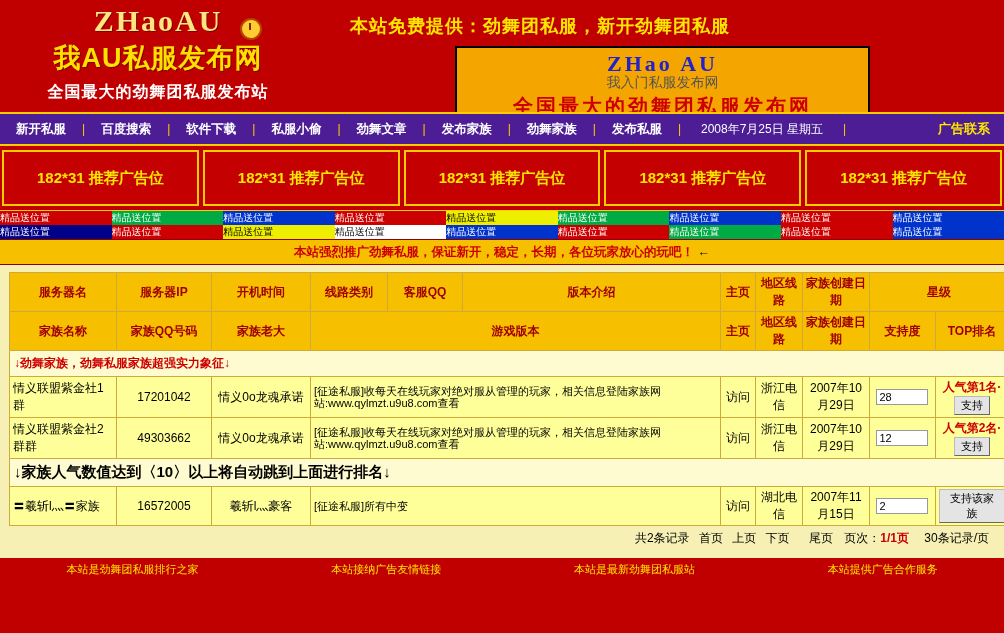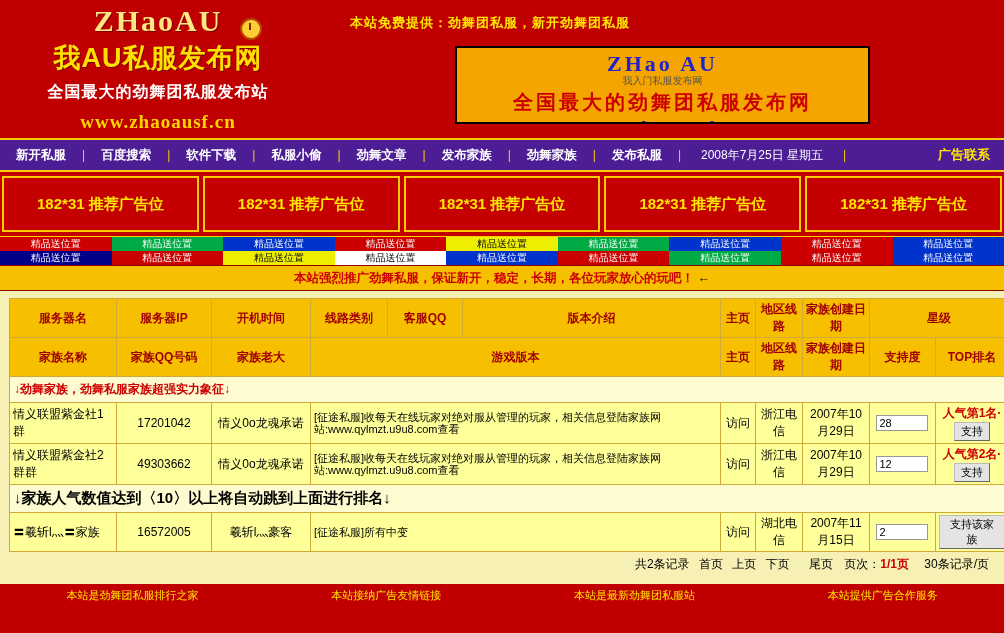--- a/index.html
+++ b/index.html
@@ -5,51 +5,51 @@
   html,body{margin:0;padding:0;}
   body{
     width:1004px;height:633px;overflow:hidden;
     background:#cc0000;
     font-family:"Liberation Sans","DejaVu Sans",sans-serif;
     font-size:12px;color:#000;
   }
   .page{position:relative;width:1004px;height:633px;background:#c00000;}
 
   
-  .topbar{position:relative;height:138px;background:#c00000;}
+  .topbar{position:relative;height:112px;background:#c00000;}
   .logo{position:absolute;left:8px;top:4px;width:300px;text-align:center;}
   .logo .l1{font-family:"Liberation Serif","DejaVu Serif",serif;font-size:30px;font-weight:bold;color:#ffe680;letter-spacing:2px;text-shadow:1px 1px 0 #800000;}
   .logo .l2{font-size:27px;font-weight:bold;color:#ffe100;margin-top:2px;letter-spacing:1px;text-shadow:1px 1px 0 #800000;}
   .logo .l3{font-size:16px;font-weight:bold;color:#ffffff;margin-top:6px;letter-spacing:1px;}
   .logo .l4{font-family:"Liberation Serif","DejaVu Serif",serif;font-size:19px;font-weight:bold;color:#ffd700;margin-top:8px;letter-spacing:1px;}
   .clockicon{position:absolute;left:240px;top:18px;width:18px;height:18px;border-radius:50%;background:#ffcc33;border:2px solid #b34700;}
   .clockicon:after{content:"";position:absolute;left:7px;top:3px;width:2px;height:7px;background:#7a2f00;}
 
-  .slogan{position:absolute;left:350px;top:14px;font-size:13px;font-weight:bold;color:#ffe600;letter-spacing:1px;}
+  .slogan{position:absolute;left:350px;top:14px;font-size:18px;font-weight:bold;color:#ffe600;letter-spacing:1px;}
 
   .adbox{position:absolute;left:455px;top:46px;width:415px;height:78px;background:#f5a500;border:2px solid #000000;box-sizing:border-box;text-align:center;overflow:hidden;}
   .adbox .a1{font-family:"Liberation Serif","DejaVu Serif",serif;font-size:22px;font-weight:bold;color:#2222cc;margin-top:3px;letter-spacing:3px;}
-  .adbox .a2{font-size:10px;color:#555;margin-top:-3px;}
+  .adbox .a2{font-size:14px;color:#555;margin-top:-3px;}
   .adbox .a3{font-size:20px;font-weight:bold;color:#cc0000;letter-spacing:3px;margin-top:1px;}
   .adbox .a4{font-family:"Liberation Serif","DejaVu Serif",serif;font-size:18px;font-weight:bold;color:#1a1aaa;letter-spacing:2px;margin-top:2px;}
 
   
   .nav{position:relative;height:30px;background:#4c1d95;border-top:2px solid #ffcc00;border-bottom:2px solid #ffcc00;display:flex;align-items:center;}
   .nav a{color:#ffffff;font-size:12.5px;font-weight:bold;text-decoration:none;padding:0 16px;white-space:nowrap;}
   .nav .sep{color:#ffcc00;}
   .nav .date{color:#ffffff;font-size:12px;margin-left:20px;}
   .nav .right{margin-left:auto;color:#ffe600;font-weight:bold;font-size:13px;padding-right:14px;}
 
   
   .adslots{display:flex;height:64px;background:#c00000;border-bottom:1px solid #ffcc00;}
   .adslot{flex:1;border:2px solid #ffcc00;margin:4px 2px;display:flex;align-items:center;justify-content:center;color:#ffe600;font-size:15px;font-weight:bold;background:#c40000;}
 
   
   .striprow{display:flex;height:14px;}
-  .striprow div{flex:1;text-align:center;font-size:10px;color:#fff;line-height:14px;overflow:hidden;white-space:nowrap;}
+  .striprow div{flex:1;font-size:10px;color:#fff;line-height:14px;overflow:hidden;white-space:nowrap;}
 
   
   .promo{position:relative;height:24px;background:#f6c000;border-top:1px solid #8b0000;border-bottom:1px solid #8b0000;text-align:center;}
   .promo span{font-size:12.5px;font-weight:bold;color:#cc0000;line-height:24px;}
   .promo .arrow{color:#000;}
 
   
   .tblwrap{background:#f6f0b4;padding:7px;}
   table{border-collapse:collapse;width:1000px;margin:0 2px;}
   th,td{border:1px solid #cfa93a;font-size:12px;padding:2px 3px;}

